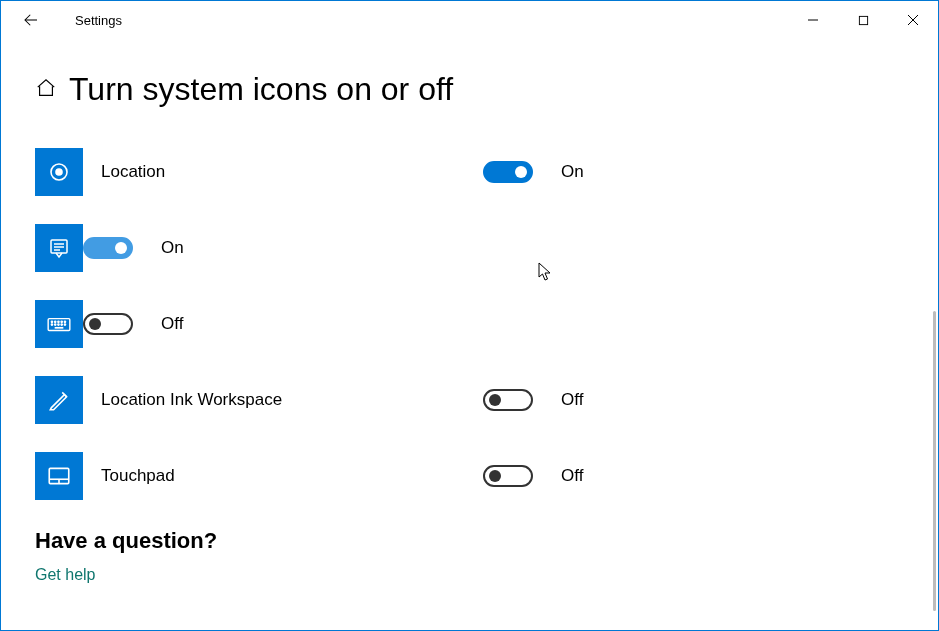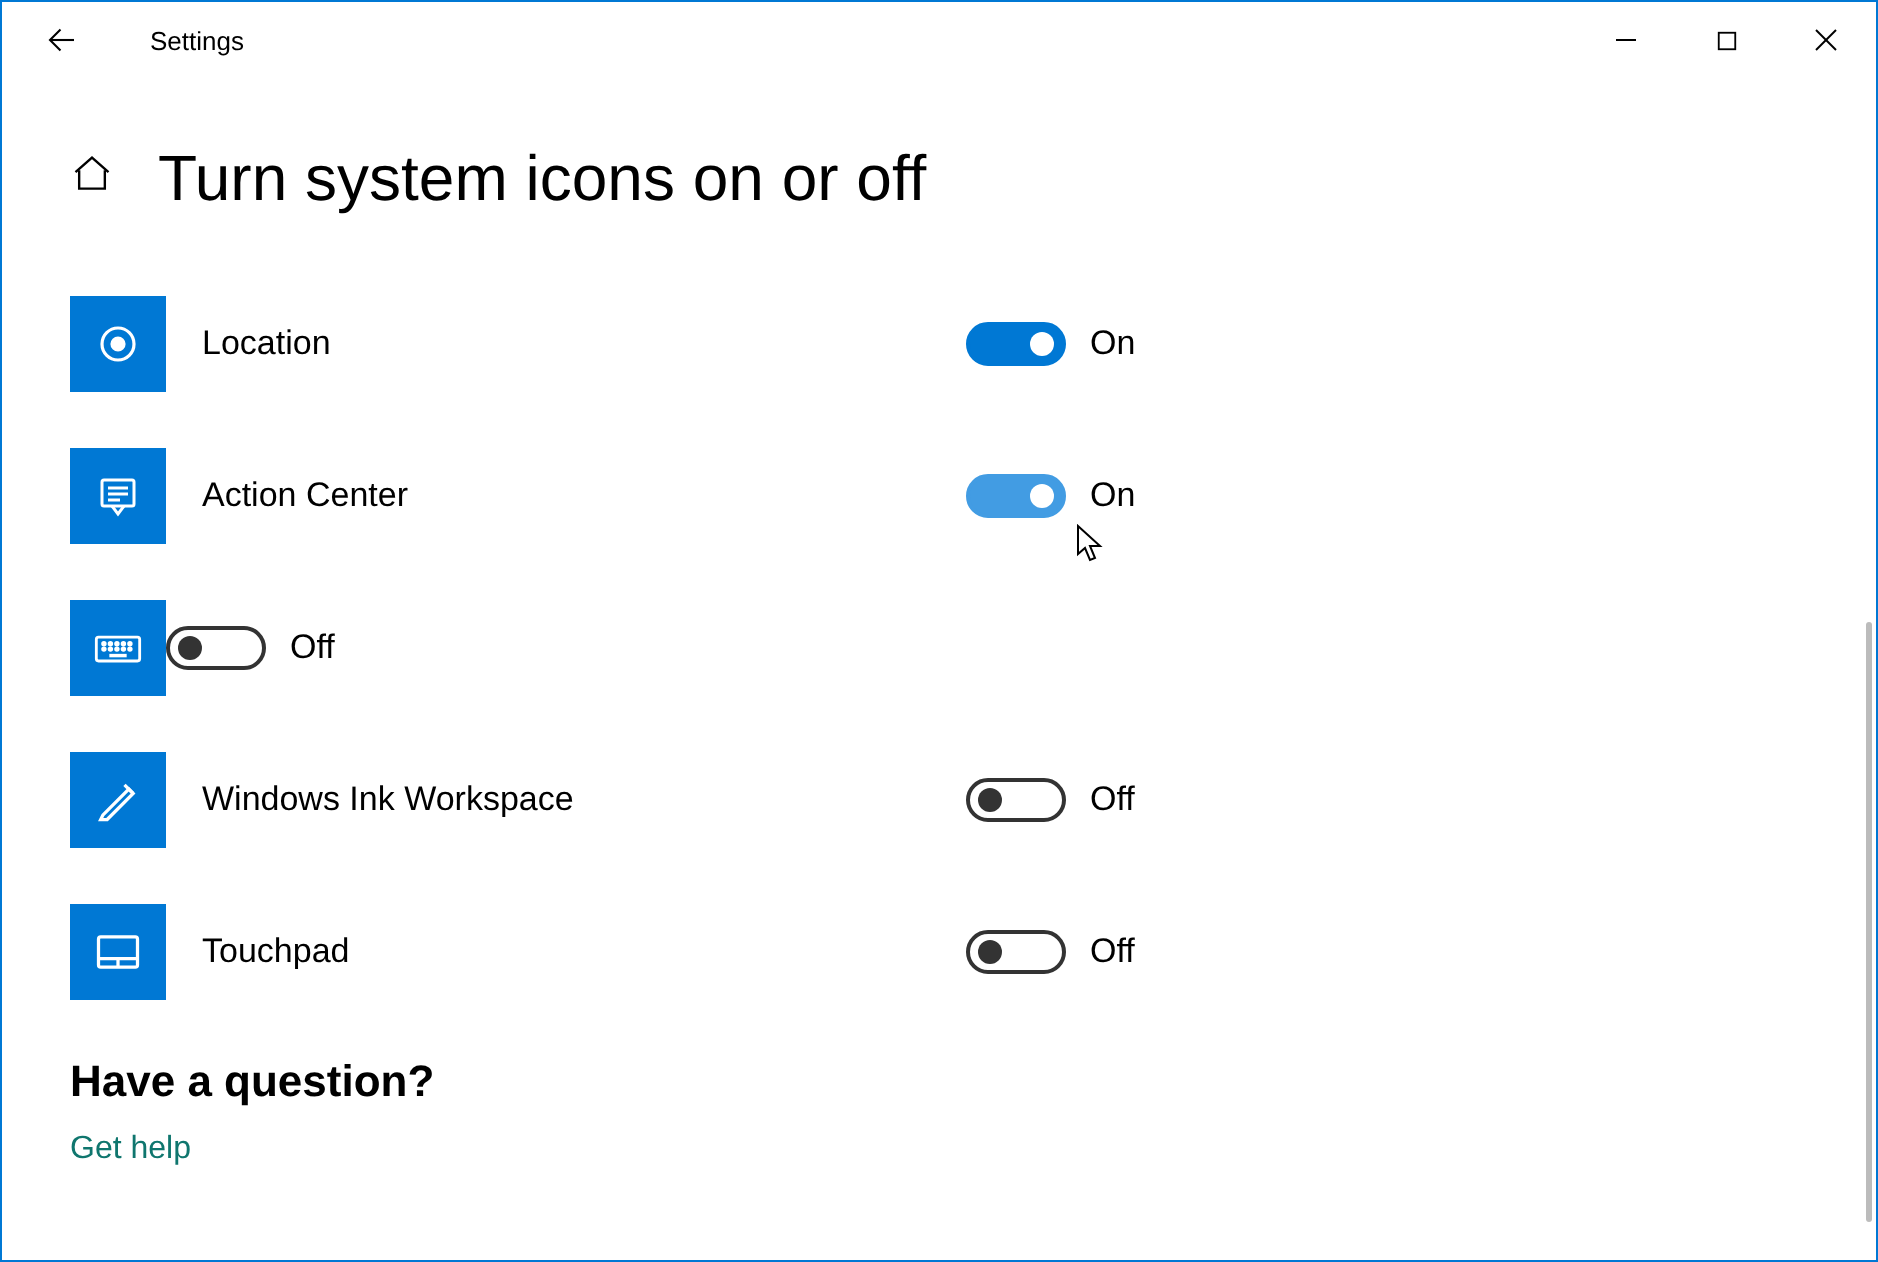--- a/index.html
+++ b/index.html
@@ -43,21 +43,21 @@
       height: 38px;
       display: flex;
       align-items: center;
       justify-content: center;
       color: #000;
     }
     .content { padding: 32px 34px 0 34px; }
     .page-header {
       display: flex;
       align-items: center;
-      gap: 22px;
+      gap: 12px;
       margin-bottom: 40px;
     }
     .home-icon { color: #000; }
     .page-title {
       font-size: 32px;
       font-weight: 400;
       color: #000;
     }
     .settings-list {}
     .setting-row {
@@ -76,21 +76,21 @@
     }
     .setting-label {
       flex: 0 0 400px;
       padding-left: 18px;
       font-size: 17px;
       color: #000;
     }
     .toggle-wrap {
       display: flex;
       align-items: center;
-      gap: 12px;
+      gap: 28px;
     }
     .toggle {
       width: 50px;
       height: 22px;
       border-radius: 11px;
       position: relative;
       border: 2px solid #333;
       background: #fff;
     }
     .toggle.on {
@@ -212,21 +212,20 @@
     <div class="setting-row">
       <div class="icon-tile">
         <svg width="24" height="24" viewBox="0 0 24 24" fill="none" stroke="#fff" stroke-width="1.5">
           <rect x="4" y="4" width="16" height="13" rx="1"></rect>
           <path d="M9 17 L12 21 L15 17"></path>
           <line x1="7" y1="8" x2="17" y2="8"></line>
           <line x1="7" y1="11" x2="17" y2="11"></line>
           <line x1="7" y1="14" x2="13" y2="14"></line>
         </svg>
       </div>
-      <div class="setting-label">Action Center</div>
       <div class="toggle-wrap">
         <div class="toggle on hover">
             <div class="toggle-knob"></div>
           </div>
         <span class="toggle-state">On</span>
       </div>
     </div>
 
     <div class="setting-row">
       <div class="icon-tile">
@@ -253,21 +252,21 @@
       </div>
     </div>
 
     <div class="setting-row">
       <div class="icon-tile">
         <svg width="26" height="26" viewBox="0 0 24 24" fill="none" stroke="#fff" stroke-width="1.5">
           <path d="M5 19 L17 7 L19 9 L7 21 L4 21 Z"></path>
           <path d="M15 5 L19 9"></path>
         </svg>
       </div>
-      <div class="setting-label">Windows Ink Workspace</div>
+      <div class="setting-label">Location Ink Workspace</div>
       <div class="toggle-wrap">
         <div class="toggle">
             <div class="toggle-knob"></div>
           </div>
         <span class="toggle-state">Off</span>
       </div>
     </div>
 
     <div class="setting-row">
       <div class="icon-tile">

